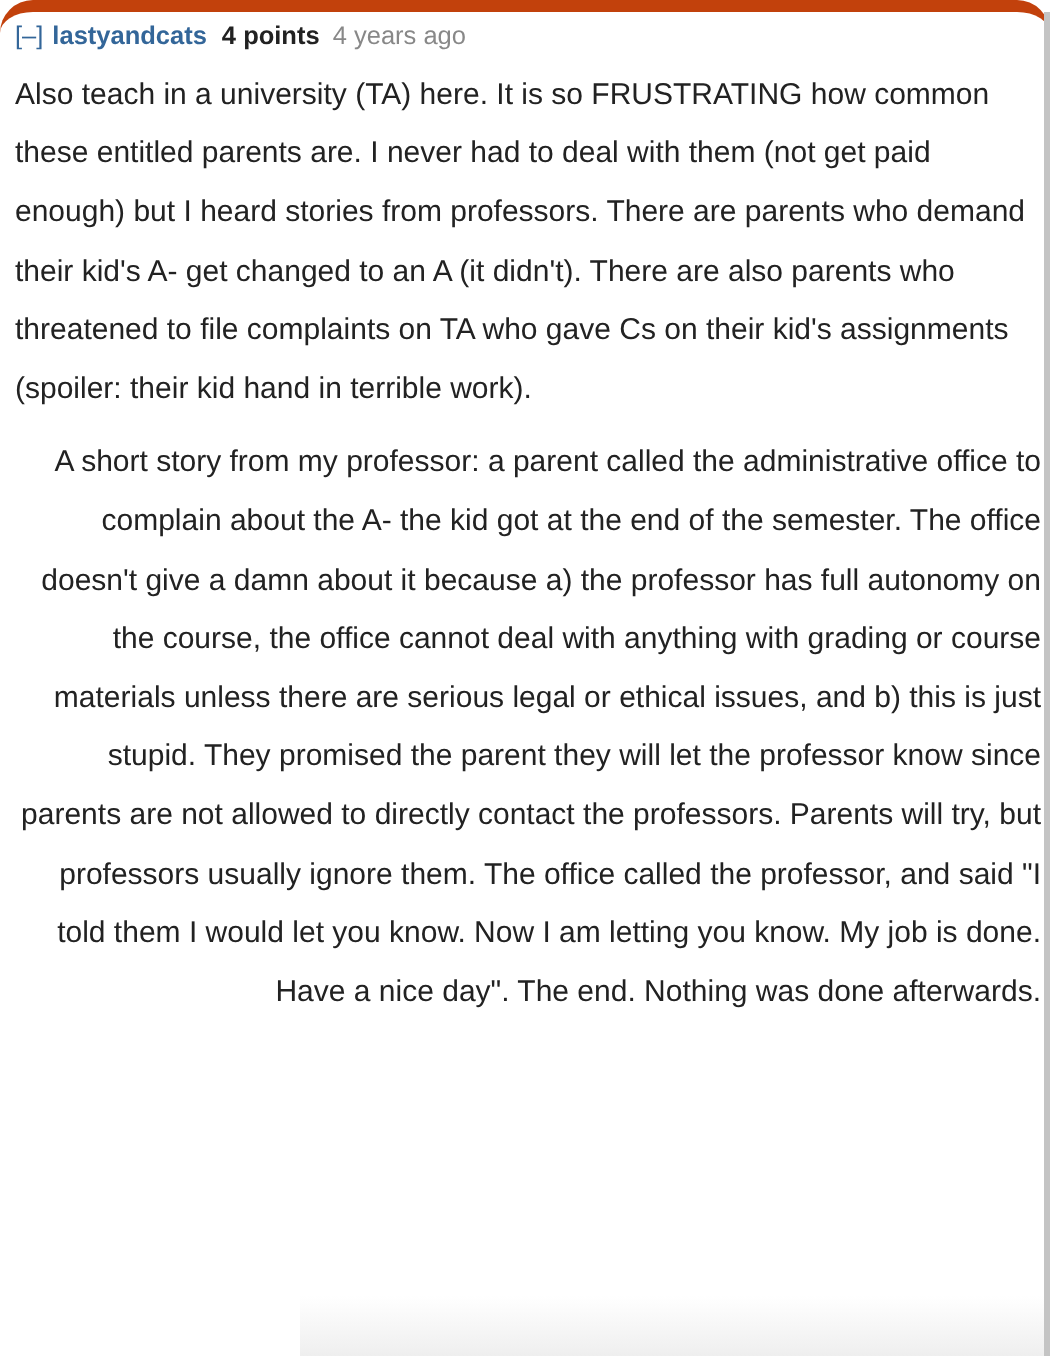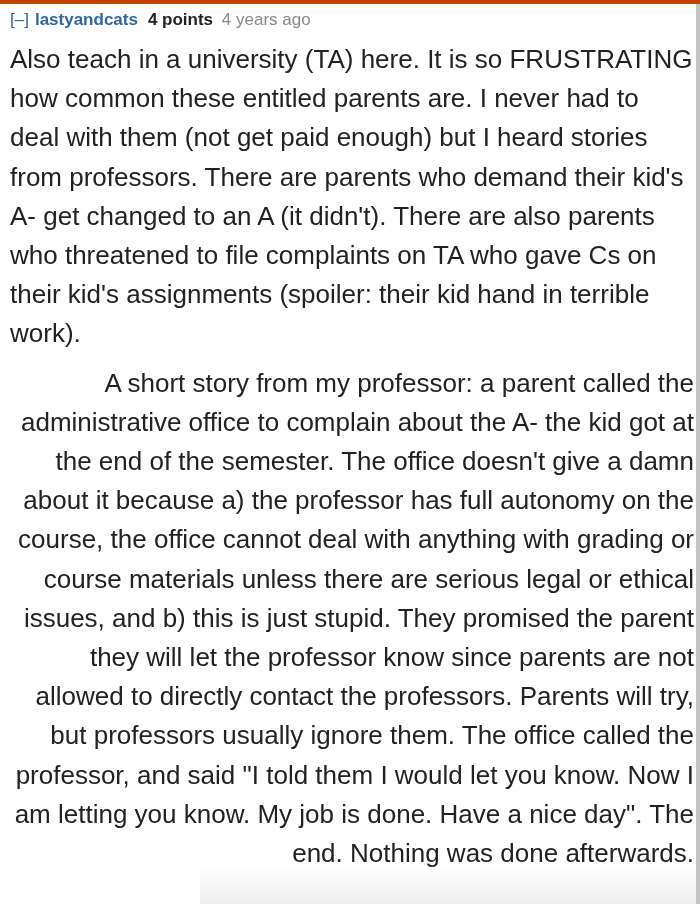--- a/index.html
+++ b/index.html
@@ -13,22 +13,23 @@
       overflow: hidden;
       position: relative;
     }
     .comment {
       position: absolute;
       left: 0;
       top: 0;
       width: 700px;
       height: 904px;
       box-sizing: border-box;
-      border-top: 4px solid #c2410c;
+      border-top: 8px solid #c2410c;
       background: #ffffff;
+      border-radius: 22px;
     }
     .right-border {
       position: absolute;
       right: 0;
       top: 0;
       width: 4px;
       height: 904px;
       background: #c4c4c4;
     }
     .bottom-shade {
@@ -69,21 +70,21 @@
     }
     .time {
       color: #888888;
     }
     .body {
       position: absolute;
       left: 10px;
       top: 36px;
       width: 684px;
       font-family: "Liberation Sans", sans-serif;
-      font-size: 26px;
+      font-size: 20px;
       line-height: 39.2px;
       color: #222222;
     }
     .body p {
       margin: 0;
       padding: 0;
     }
     .body p + p {
       margin-top: 10px;
       text-align: right;

